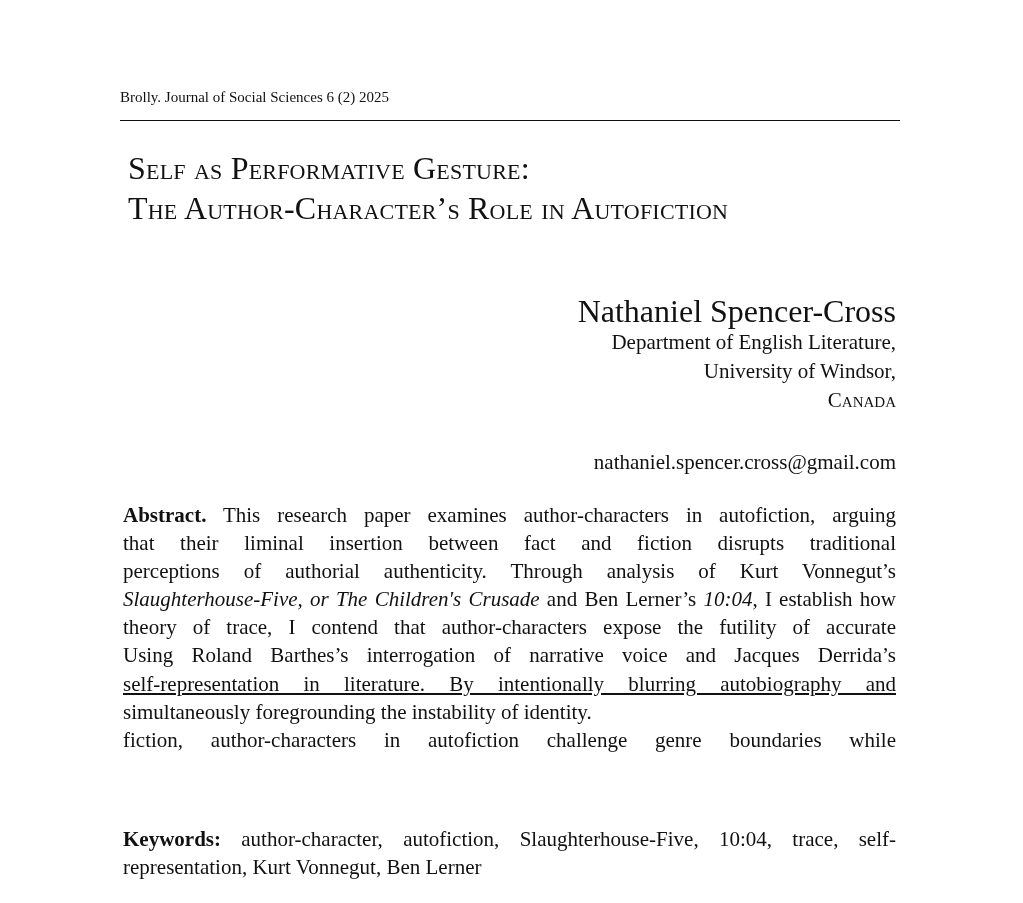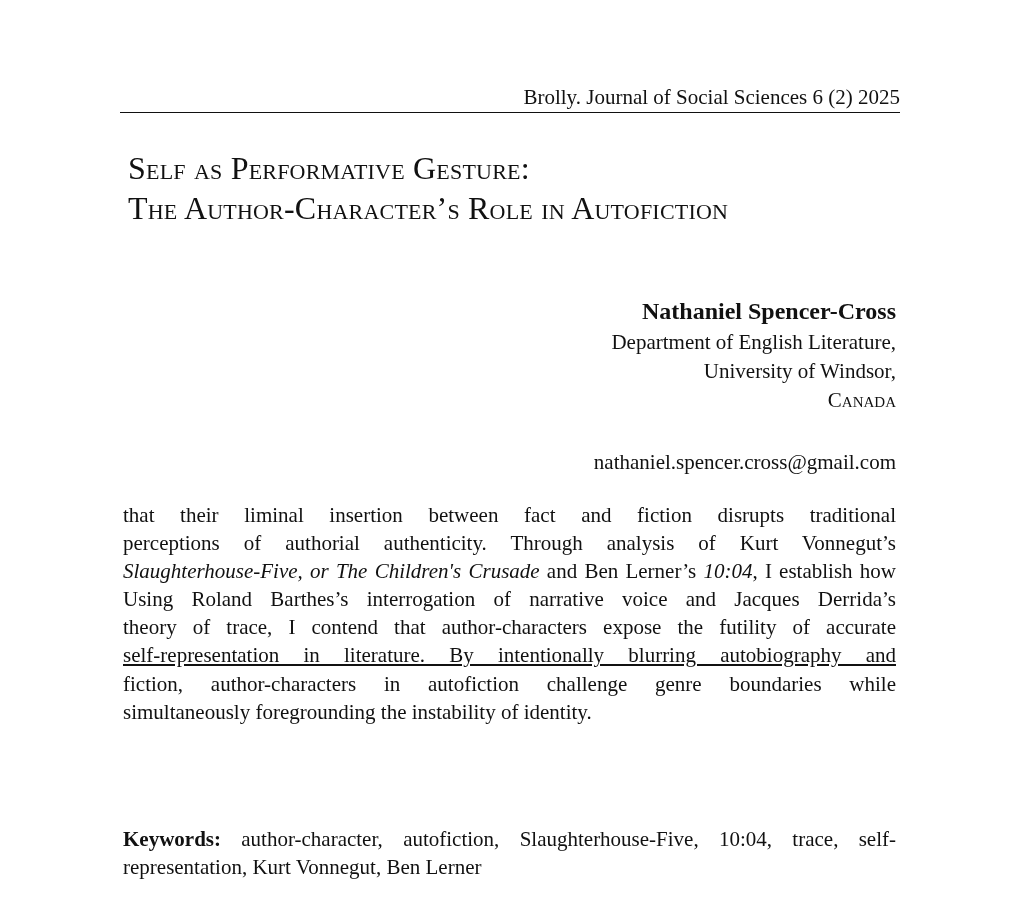--- a/index.html
+++ b/index.html
@@ -13,46 +13,46 @@
       position: relative;
       overflow: hidden;
       font-family: "Liberation Serif", "DejaVu Serif", serif;
       color: #111111;
     }
     .running-header {
       position: absolute;
       left: 120px;
       top: 84px;
       width: 780px;
-      text-align: right;
-      font-size: 21px;
+      text-align: left;
+      font-size: 15px;
       line-height: 26px;
-      padding-bottom: 2px;
+      padding-bottom: 10px;
       border-bottom: 1.5px solid #111111;
     }
     .title-block {
       position: absolute;
       left: 128px;
       top: 148px;
       width: 780px;
       font-size: 32px;
       line-height: 40px;
       font-variant: small-caps;
       letter-spacing: 0.2px;
     }
     .title-line { display: block; }
     .author-block {
       position: absolute;
       right: 127px;
       top: 294px;
       text-align: right;
     }
     .author-name {
-      font-size: 24px;
-      font-weight: bold;
+      font-size: 32px;
+      font-weight: normal;
       line-height: 34px;
     }
     .affil-line {
       font-size: 21px;
       line-height: 29px;
     }
     .affil-country {
       font-variant: small-caps;
     }
     .author-email {
@@ -115,26 +115,27 @@
 
 <div class="author-block">
   <div class="author-name">Nathaniel Spencer-Cross</div>
   <div class="affil-line">Department of English Literature,</div>
   <div class="affil-line">University of Windsor,</div>
   <div class="affil-line affil-country">Canada</div>
   <div class="author-email">nathaniel.spencer.cross@gmail.com</div>
 </div>
 
 <div class="abstract">
+  <span class="abstract-line" style="white-space: normal; overflow: hidden;"><span class="abstract-label">Abstract.</span><span> This research paper examines author-characters in autofiction, arguing</span></span>
   <span class="abstract-line" style="white-space: normal; overflow: hidden;">that their liminal insertion between fact and fiction disrupts traditional</span>
   <span class="abstract-line" style="white-space: normal; overflow: hidden;">perceptions of authorial authenticity. Through analysis of Kurt Vonnegut’s</span>
   <span class="abstract-line" style="white-space: normal; overflow: hidden;"><span class="work-title">Slaughterhouse-Five, or The Children's Crusade</span><span> and Ben Lerner’s </span><span class="work-title">10:04</span><span>, I establish how</span></span>
+  <span class="abstract-line" style="white-space: normal; overflow: hidden;">theory of trace, I contend that author-characters expose the futility of accurate</span>
   <span class="abstract-line" style="white-space: normal; overflow: hidden;">Using Roland Barthes’s interrogation of narrative voice and Jacques Derrida’s</span>
-  <span class="abstract-line" style="white-space: normal; overflow: hidden;">theory of trace, I contend that author-characters expose the futility of accurate</span>
   <span class="abstract-line" style="white-space: normal; overflow: hidden; text-decoration: underline;">self-representation in literature. By intentionally blurring autobiography and</span>
+  <span class="abstract-line last" style="white-space: normal; overflow: hidden;">simultaneously foregrounding the instability of identity.</span>
   <span class="abstract-line" style="white-space: normal; overflow: hidden;">fiction, author-characters in autofiction challenge genre boundaries while</span>
-  <span class="abstract-line last" style="white-space: normal; overflow: hidden;">simultaneously foregrounding the instability of identity.</span>
 </div>
 
 <div class="keywords">
   <span class="kw-line" style="white-space: normal; overflow: hidden;"><span class="keywords-label">Keywords:</span><span> author-character, autofiction, Slaughterhouse-Five, 10:04, trace, self-</span></span>
   <span class="kw-line last" style="white-space: normal; overflow: hidden;">representation, Kurt Vonnegut, Ben Lerner</span>
 </div>
 
 </body></html>

